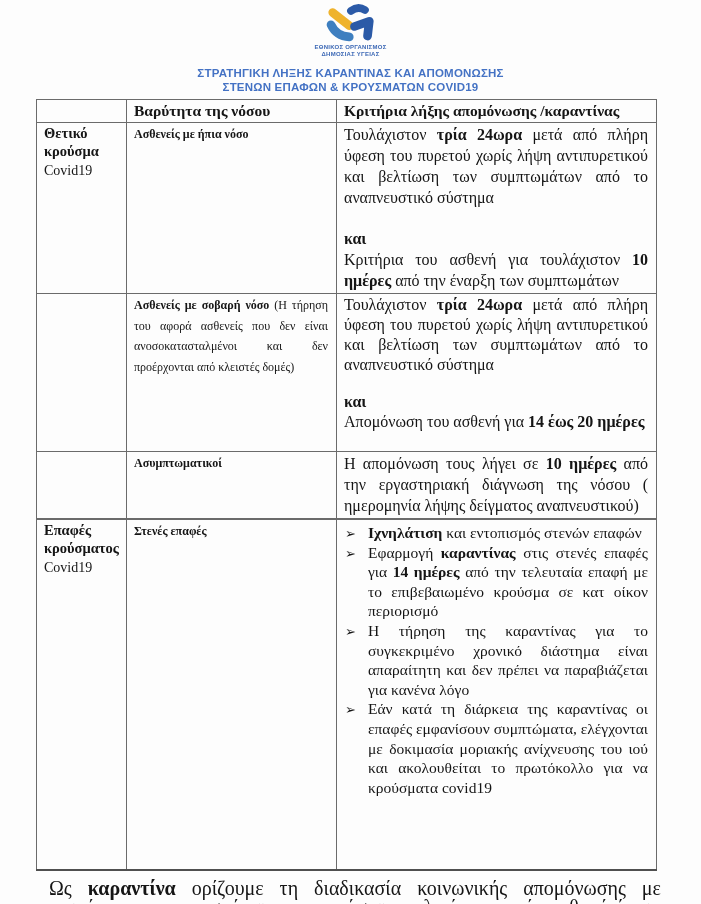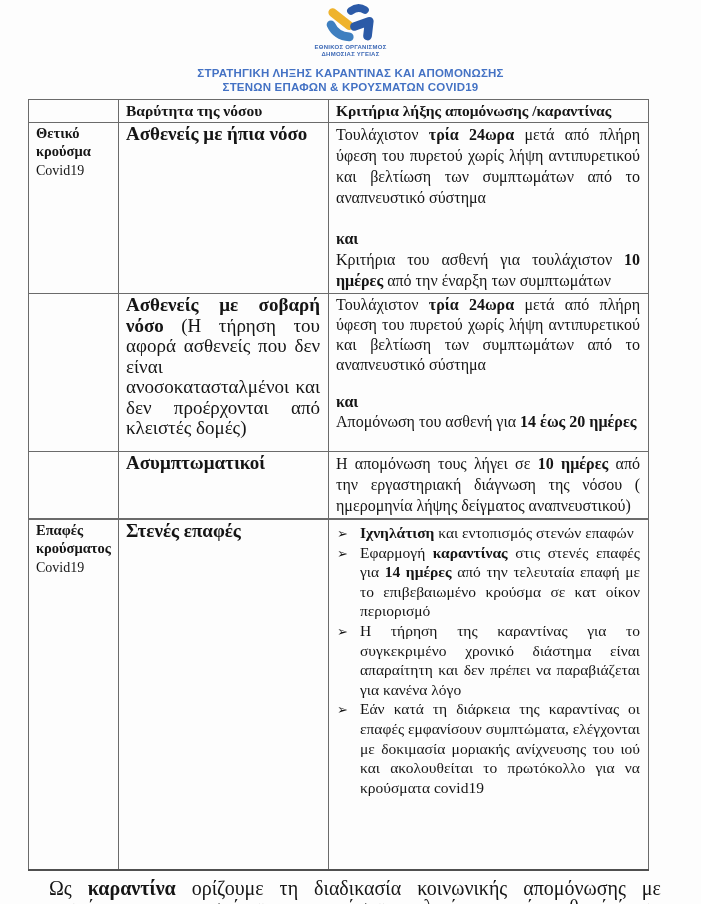--- a/index.html
+++ b/index.html
@@ -25,42 +25,42 @@
   .doc-title{
     margin:8px 0 5px 0;text-align:center;
     font-family:"Liberation Sans","DejaVu Sans",sans-serif;
     font-size:11.5px;line-height:14px;font-weight:bold;
     color:#4472c4;letter-spacing:.2px;
   }
 
   
   table.criteria-table{
     border-collapse:collapse;table-layout:fixed;
-    margin-left:28px;width:620px;
+    margin-left:36px;width:620px;
     border-bottom:2px solid #4f4f4f;
   }
   table.criteria-table td{
     border:1px solid #6b6b6b;
     vertical-align:top;
     padding:1px 8px 2px 7px;
     overflow:hidden;
   }
   tr.hrow{height:22px;}
   td.hcell{font-weight:bold;font-size:15.5px;line-height:19px;white-space:nowrap;}
   tr.row1{height:167px;padding-left:40px;}
   tr.row2{height:158px;}
   tr.row3{height:67px;}
   tr.row4{height:351px;}
   tr.row4 td{border-top-width:2px;}
 
   td.cat{font-size:14.5px;line-height:18px;padding-left:8px;}
   .cat-bold{font-weight:bold;}
   .cat-plain{font-weight:normal;font-size:14px;line-height:21px;}
 
-  td.sev{font-size:19px;line-height:20.5px;}
+  td.sev{font-size:12px;line-height:20.5px;}
   td.sev p{margin:0;text-align:justify;}
 
   td.cri{font-size:16px;line-height:21px;}
   td.cri p{margin:0;text-align:justify;}
   td.cri p.gap{margin-top:20px;}
   tr.row2 td.cri{line-height:20px;}
   tr.row2 td.cri p.gap{margin-top:17px;}
 
   ul.bullets{list-style:none;margin:2px 0 0 0;padding:0;font-size:15.5px;line-height:19.6px;}
   ul.bullets li{position:relative;padding-left:24px;text-align:justify;margin:0;}

